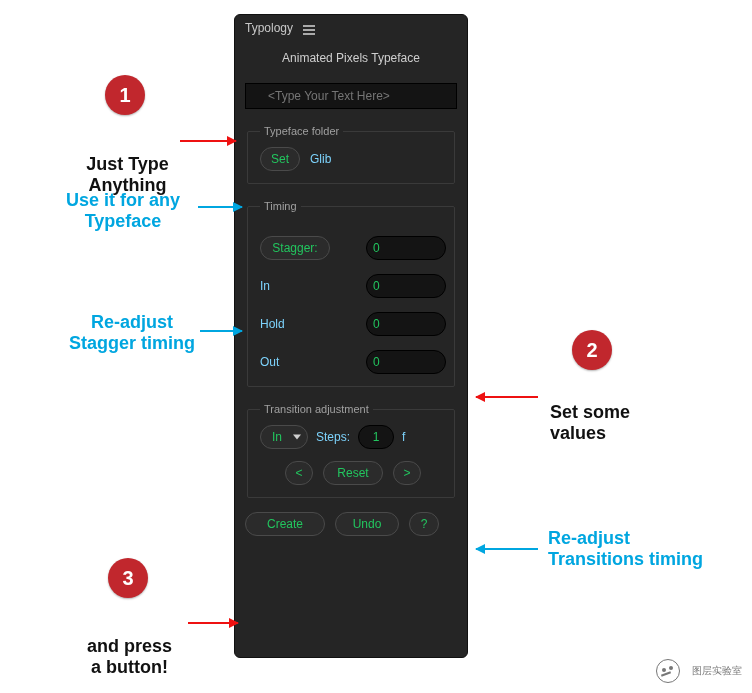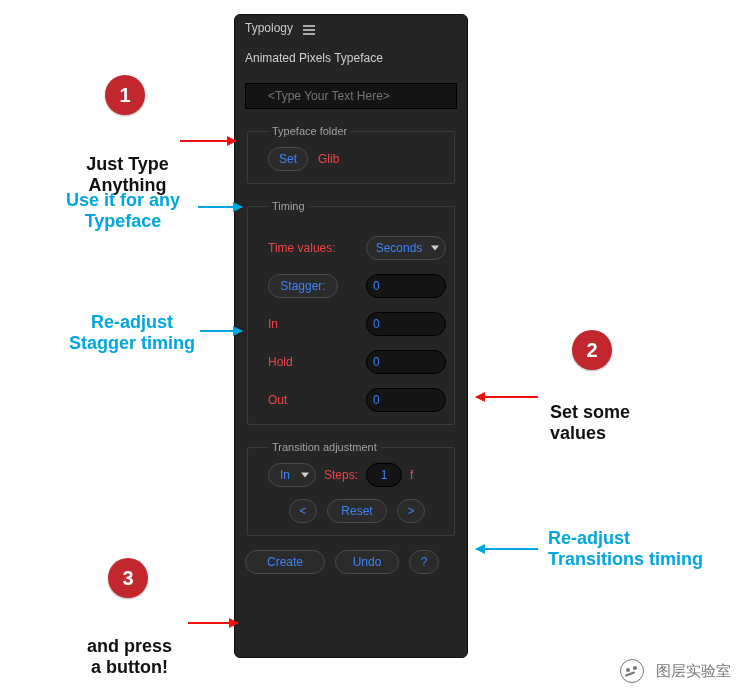--- a/index.html
+++ b/index.html
@@ -45,21 +45,21 @@
       linear-gradient(#aaa,#aaa) 0 8px/12px 2px no-repeat;
   }
 
   .panel-title {
     text-align: center;
     margin-top: 18px;
     font-size: 13px;
     letter-spacing: 4px;
   }
   .panel-subtitle {
-    text-align: left;
+    text-align: center;
     margin-top: 12px;
     font-size: 12px;
     color: #cfcfcf;
   }
 
   .text-input {
     margin-top: 18px;
     width: 100%;
     height: 26px;
     background: #141414;
@@ -67,40 +67,40 @@
     color: #bfbfbf;
     font-size: 12px;
     padding: 0 22px;
     box-sizing: border-box;
   }
 
   fieldset.group {
     border: 1px solid #3a3a3a;
     border-radius: 2px;
     margin-top: 16px;
-    padding: 10px 8px 12px 20px;
+    padding: 10px 8px 12px 12px;
   }
   fieldset.group legend {
     font-size: 11px;
     color: #a0a0a0;
     padding: 0 4px;
   }
 
   .row {
     display: flex;
     align-items: center;
     gap: 10px;
     margin-top: 10px;
   }
   .row:first-of-type { margin-top: 0; }
 
   .btn, .select-like, .num-input {
     background: #2b2b2b;
     border: 1px solid #4a4a4a;
-    color: #3b82f6;
+    color: #22c55e;
     font-size: 12px;
     height: 24px;
     border-radius: 12px;
     display: inline-flex;
     align-items: center;
     justify-content: center;
     box-sizing: border-box;
     cursor: pointer;
   }
   .btn { padding: 0 10px; }
@@ -123,21 +123,21 @@
   }
 
   .num-input {
     background: #141414;
     border: 1px solid #000;
     justify-content: flex-start;
     padding: 0 6px;
     cursor: text;
   }
 
-  .label { color: #ef4444; font-size: 12px; }
+  .label { color: #7dd3fc; font-size: 12px; }
 
   .timing-row { display: flex; align-items: center; justify-content: space-between; margin-top: 14px; }
   .timing-row .lbl-col { width: 70px; display:flex; }
   .timing-row .num-input { width: 80px; }
 
   .trans-row1 { display:flex; align-items:center; gap:8px; }
   .trans-row2 { display:flex; align-items:center; gap:10px; justify-content:center; margin-top:12px; }
 
   .footer-row {
     display: flex;
@@ -193,26 +193,26 @@
   .arrow.rev::after {
     right: auto; left: -1px;
     border-left: none;
     border-right: 10px solid currentColor;
   }
   .arrow.red  { color: #e11; }
   .arrow.cyan { color: #00a6e0; }
 
   .watermark {
     position: absolute;
-    right: 21px; bottom: 10px;
+    right: 10px; bottom: 10px;
     display: flex;
     align-items: center;
     gap: 12px;
     color: #777;
-    font-size: 15px;
+    font-size: 10px;
   }
   .watermark .wm-icon {
     width: 22px; height: 22px;
     border: 1.5px solid #777;
     border-radius: 50%;
     position: relative;
   }
   .watermark .wm-icon::before,
   .watermark .wm-icon::after {
     content:"";
@@ -242,24 +242,20 @@
     <legend>Typeface folder</legend>
     <div class="row">
       <button class="btn">Set</button>
       <span class="label">Glib</span>
     </div>
   </fieldset>
 
   <fieldset class="group">
     <legend>Timing</legend>
 
-    <div class="timing-row">
-      <span class="label">Time values:</span>
-      <span class="select-like" style="width:80px">Seconds</span>
-    </div>
 
     <div class="timing-row">
       <div class="lbl-col">
           <button class="btn" style="width:76px">Stagger:</button>
         </div>
       <span class="num-input">0</span>
     </div>
 
     <div class="timing-row">
       <div class="lbl-col">

